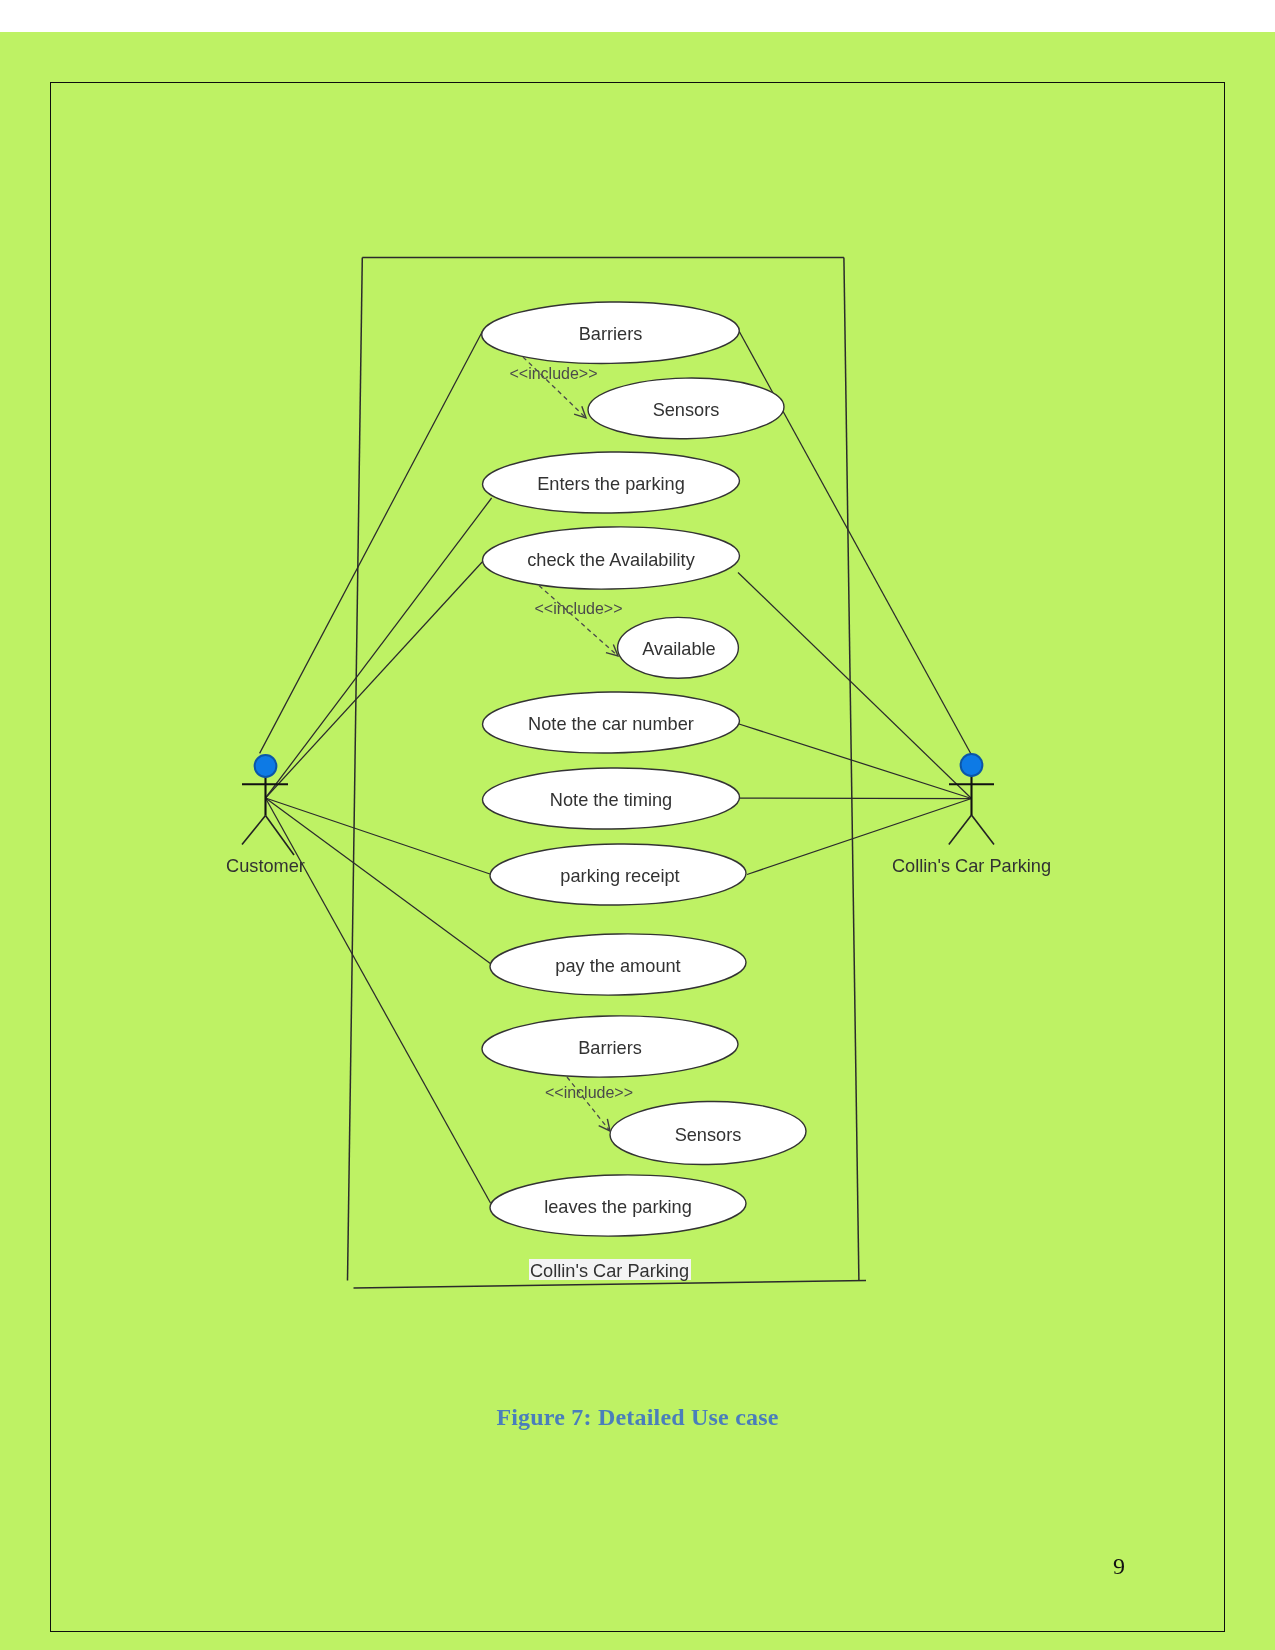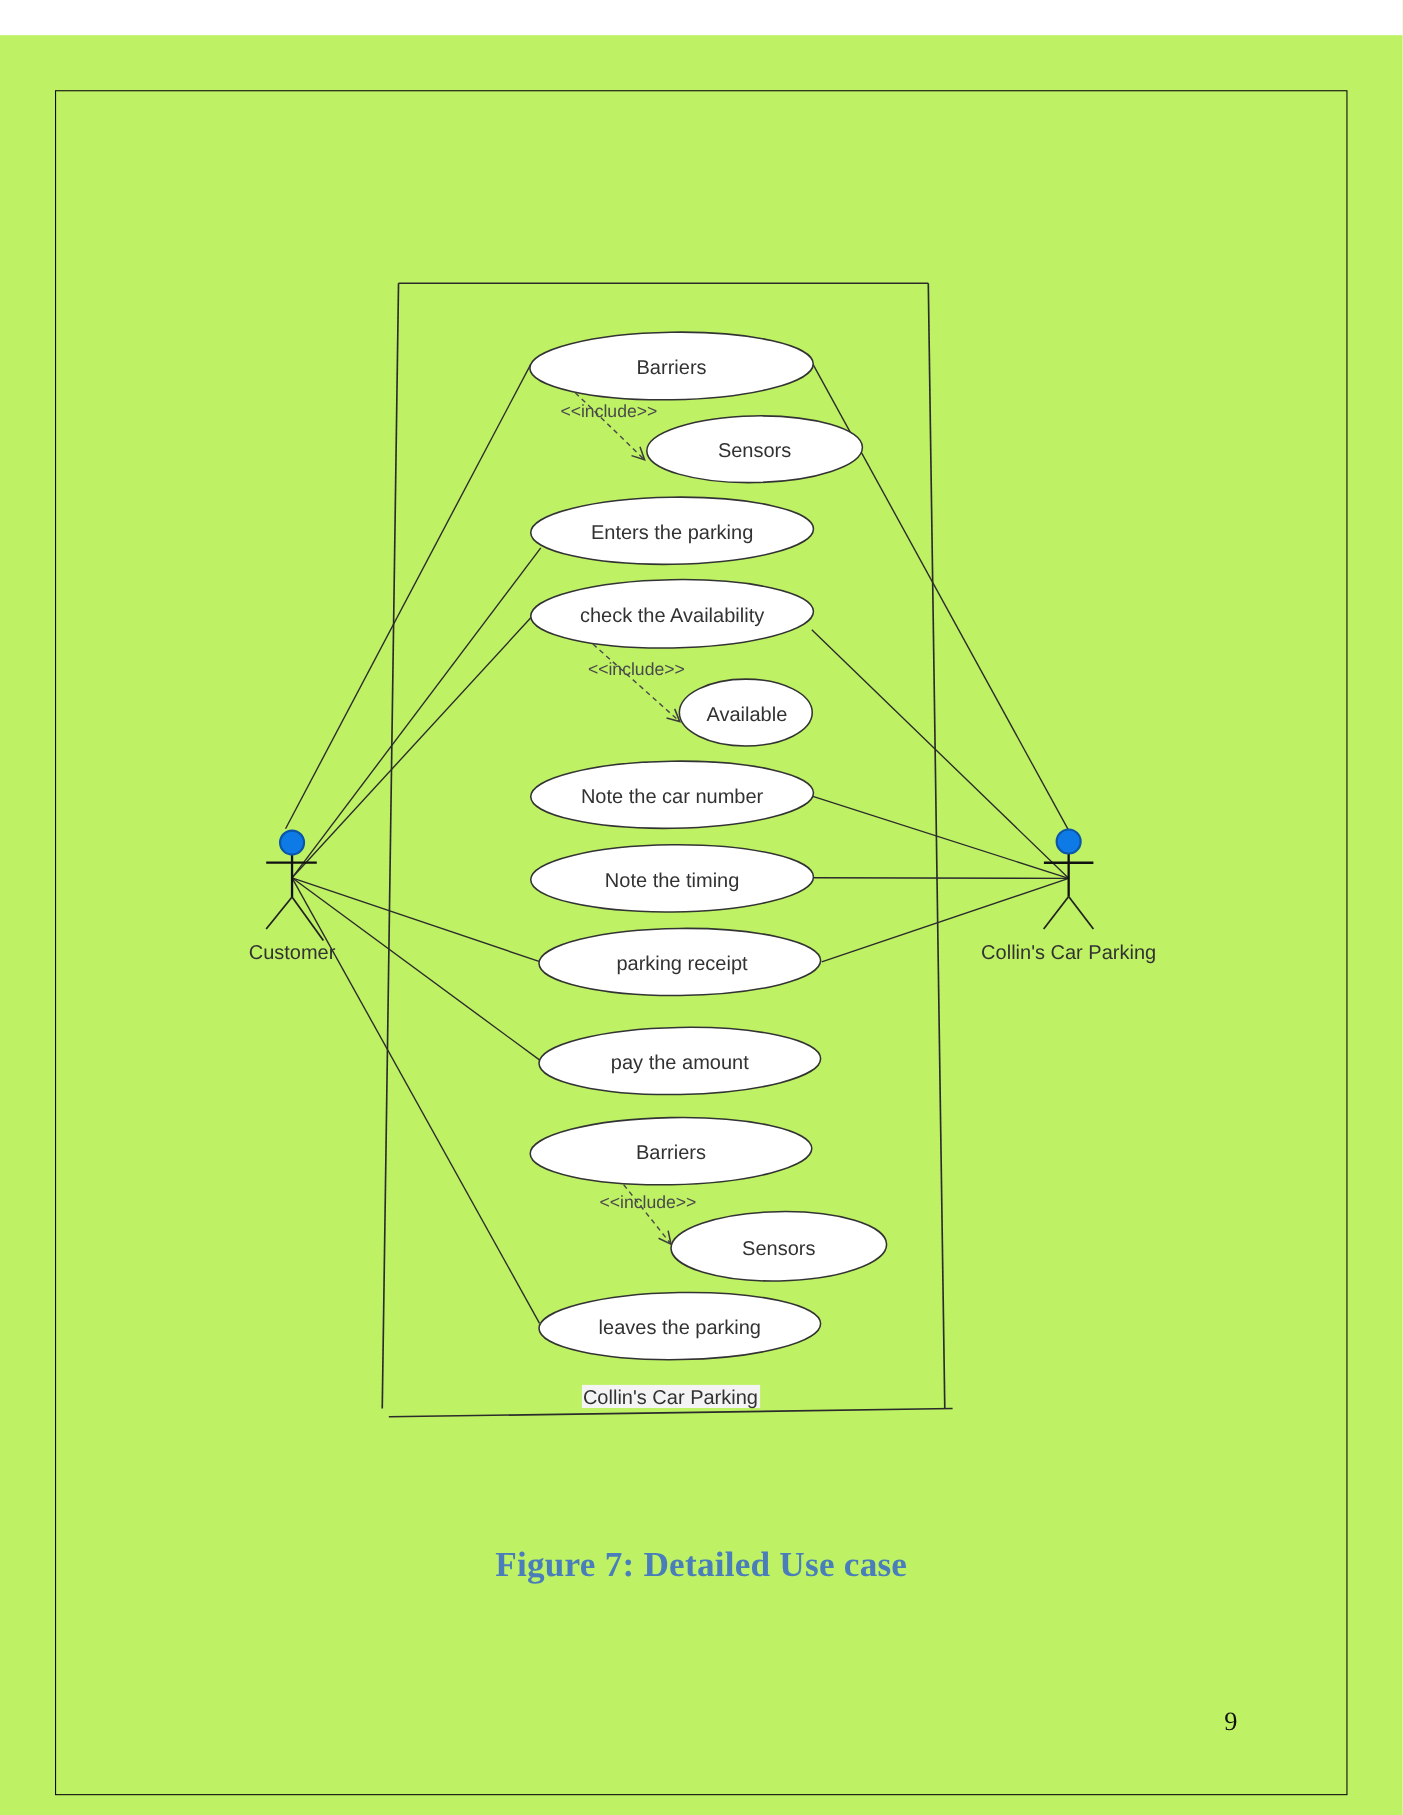--- a/index.html
+++ b/index.html
@@ -18,21 +18,21 @@
       text-anchor:middle;}
   .ln{stroke:#2b2b2b;stroke-width:1.5;fill:none;}
   .ell{stroke:#333;stroke-width:1.4;fill:#fff;}
   .assoc{stroke:#2b2b2b;stroke-width:1.25;fill:none;}
   .dash{stroke:#4a4a4a;stroke-width:1.3;fill:none;stroke-dasharray:4.5 3.6;}
   .arrowln{stroke:#3d3d3d;stroke-width:1.4;fill:none;}
   .actor-ln{stroke:#111;stroke-width:2.1;fill:none;}
   .actor-leg{stroke:#222;stroke-width:1.6;fill:none;}
   .head{fill:#0d7ae5;stroke:#0b56a8;stroke-width:2;}
   .caption{position:absolute;width:1275px;text-align:center;top:1372px;
-       font-family:"Liberation Serif",serif;font-weight:bold;font-size:32px;
+       font-family:"Liberation Serif",serif;font-weight:bold;font-size:24px;
        color:#4a7ebb;letter-spacing:0.2px;}
   .pagenum{position:absolute;left:1113px;top:1521px;
        font-family:"Liberation Serif",serif;font-size:24px;color:#111;}
 </style>
 </head>
 <body>
 
 <div id="page">
   <div id="page-border"></div>
 

